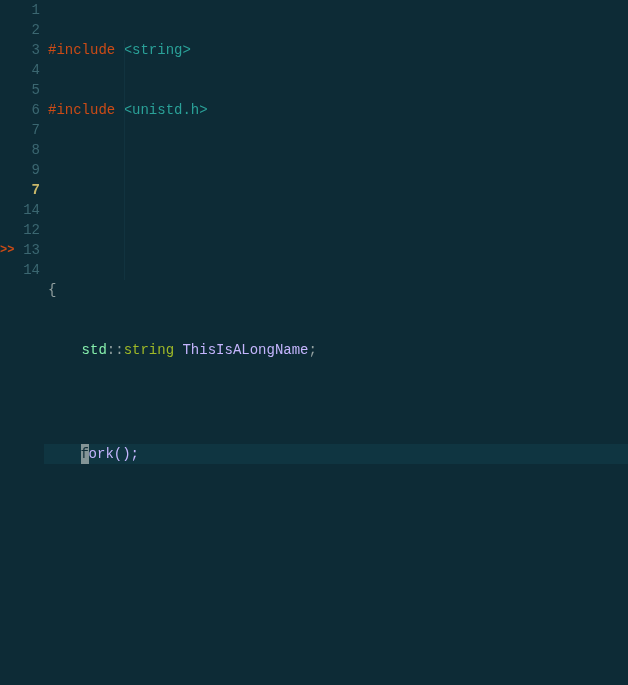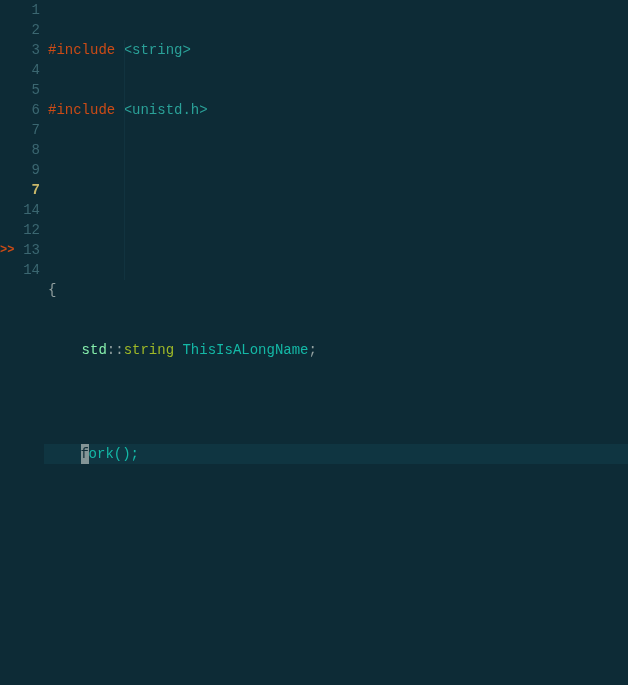--- a/index.html
+++ b/index.html
@@ -69,21 +69,21 @@
   .code .row { height: 20px; padding-left: 4px; }
   .code .row.cursorline { background: #0f3541; margin-top: 44px; }
   .hl-preproc { color: #cb4b16; }
   .hl-angle { color: #2aa198; }
   .hl-type { color: #b58900; }
   .hl-keyword { color: #b58900; }
   .hl-ns { color: #86efac; }
   .hl-classname { color: #9fb927; }
   .hl-punct { color: #93a1a1; }
   .hl-paren { color: #dc5b2d; }
-  .hl-ident { color: #14b8a6; }
+  .hl-ident { color: #c4b5fd; }
   .hl-func { color: #93a1a1; }
   .cursor {
     display: inline-block;
     width: 8px;
     background: #839496;
     color: #0d2b36;
     margin-left: -1px;
   }
   .cmdline {
     height: 20px;

